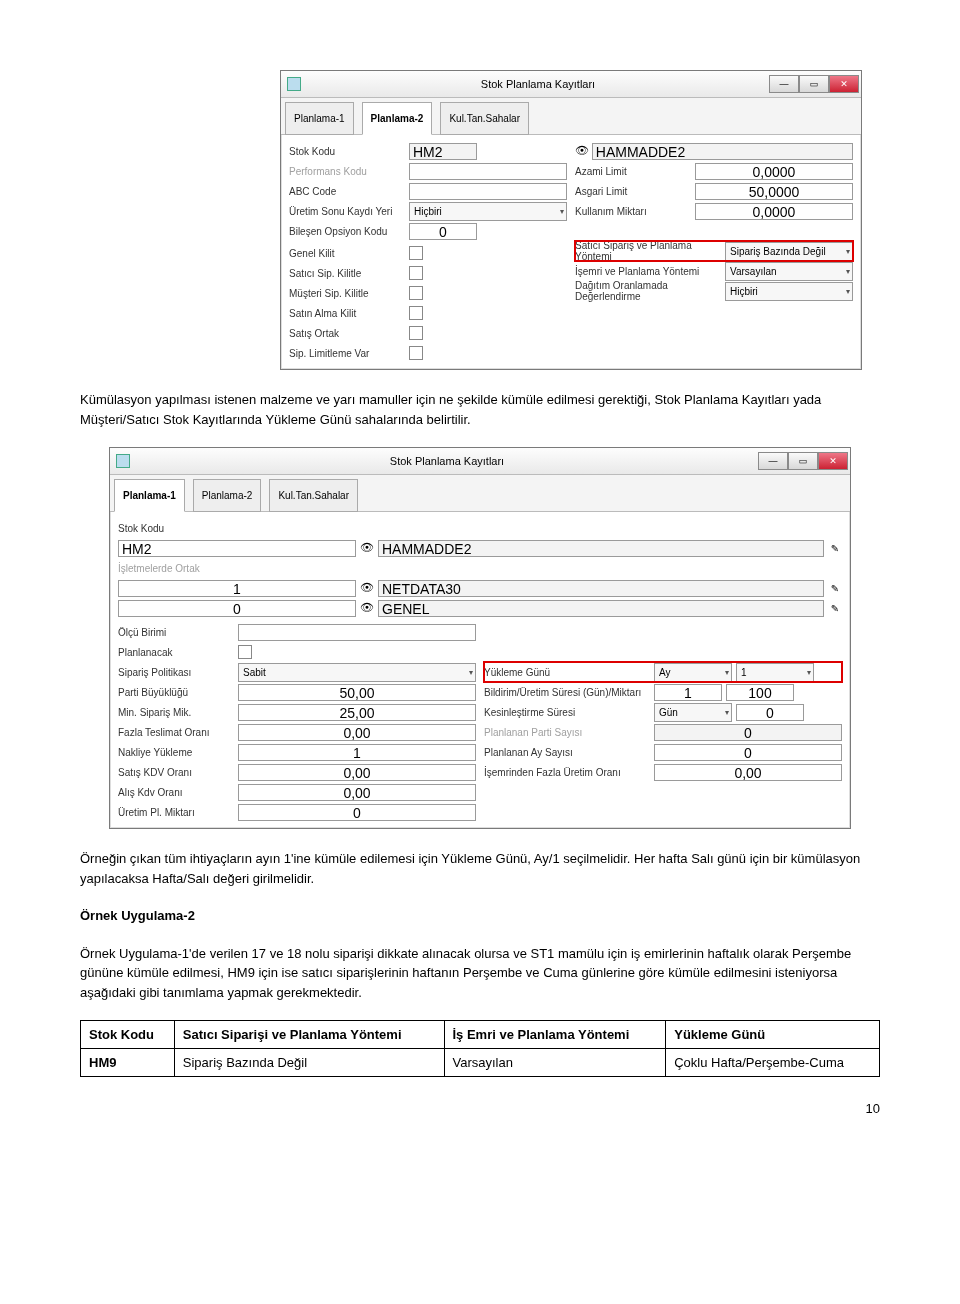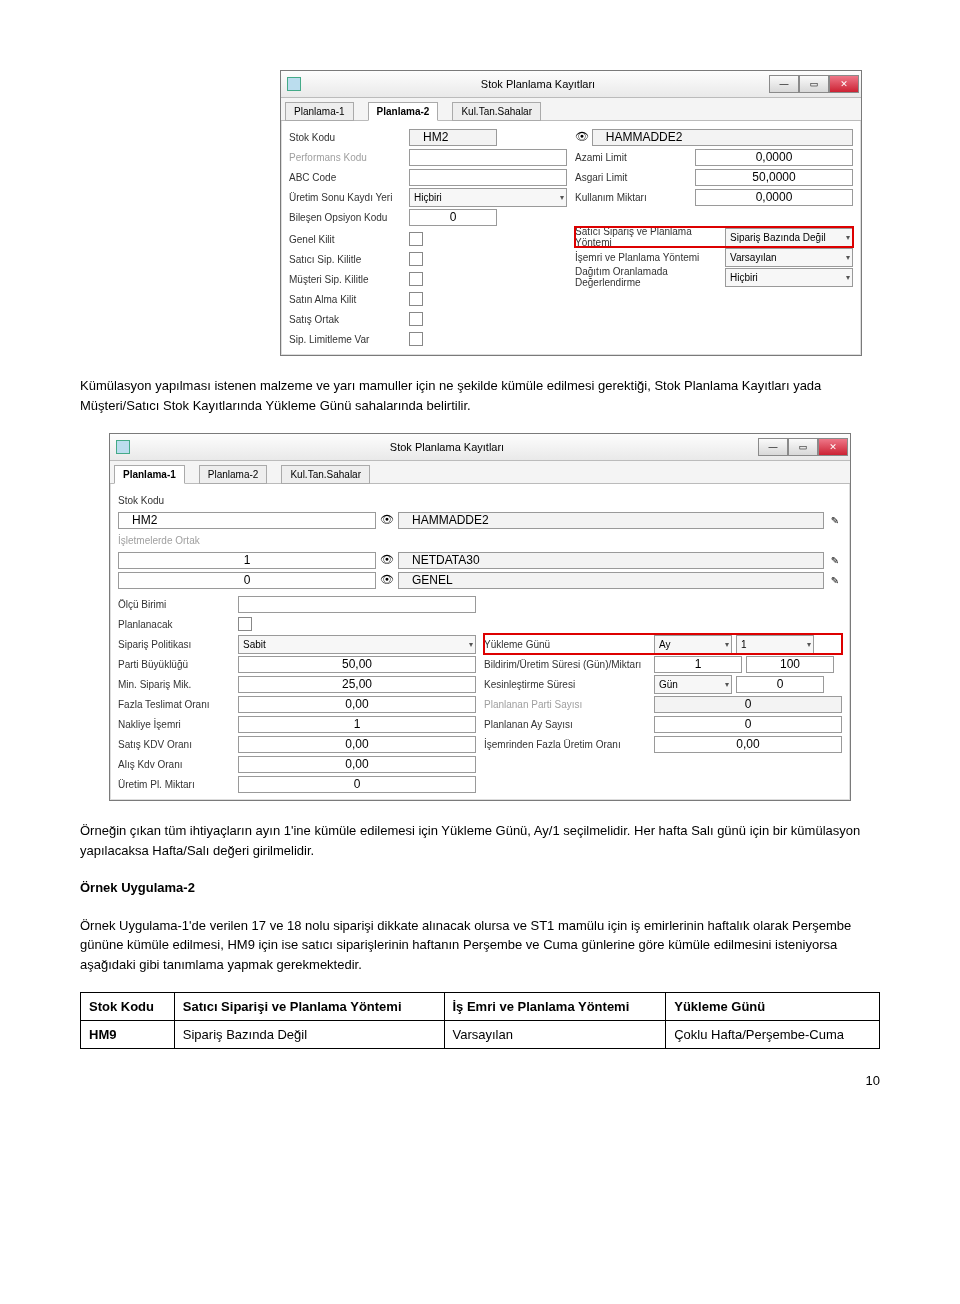--- a/index.html
+++ b/index.html
@@ -7,29 +7,29 @@
 .win{border:1px solid #7a7a7a;background:#fff;margin:0 auto 20px auto;box-shadow:0 0 0 1px #ddd inset}
 .win1{width:580px;margin-left:200px}
 .win2{width:740px}
 .titlebar{background:linear-gradient(#fdfdfd,#e9e9e9);height:26px;display:flex;align-items:center;font-size:11px;border-bottom:1px solid #bbb}
 .titlebar .ticon{width:12px;height:12px;border:1px solid #4a8;background:#bde;margin:0 6px}
 .titlebar .ttxt{flex:1;text-align:center}
 .winbtns{display:flex;gap:0;margin-right:2px}
 .winbtn{width:28px;height:16px;border:1px solid #8a8a8a;background:linear-gradient(#fafafa,#d8d8d8);display:flex;align-items:center;justify-content:center;font-size:9px}
 .winbtn.close{background:linear-gradient(#e78,#c23);color:#fff}
 .tabs{display:flex;padding:3px 4px 0 4px;background:#f4f4f4;border-bottom:1px solid #bbb;font-size:10px}
-.tab{padding:3px 8px;border:1px solid #aaa;background:#eee;margin-right:14px;position:relative;top:1px}
+.tab{padding:10px 8px;border:1px solid #aaa;background:#eee;margin-right:8px;position:relative;top:1px}
 .tab.active{background:#fff;border-bottom:1px solid #fff;font-weight:bold}
 .form{padding:6px 8px;font-size:10px;display:flex;gap:8px}
 .form.col1{display:block}
 .col{flex:1}
 .frow{display:flex;align-items:center;height:20px}
 .lbl{width:120px;color:#333}
 .lbl.dis{color:#a0a0a0}
-.inp{border:1px solid #9a9a9a;background:#fff;height:15px;font-size:12px;padding:0 13px;flex:1}
+.inp{border:1px solid #9a9a9a;background:#fff;height:15px;font-size:14px;padding:0 3px;flex:1}
 .inp.ro{background:#f3f3f3}
 .num{text-align:center;width:60px;flex:none}
 .sel{border:1px solid #9a9a9a;background:#f7f7f7;height:17px;font-size:10px;flex:1;display:flex;align-items:center;justify-content:space-between;padding:0 2px 0 4px}
 .sel .ar{font-size:8px;color:#555}
 .chk{width:12px;height:12px;border:1px solid #888;background:#fff}
 .highlight{outline:2px solid #d00;outline-offset:-1px}
 .icon-mini{width:14px;height:14px;display:inline-flex;align-items:center;justify-content:center;font-size:10px}
 .body-text{margin:18px 0;line-height:1.5}
 .bold{font-weight:bold}
 table.doc{border-collapse:collapse;width:100%;margin:10px 0}
@@ -216,21 +216,21 @@
             </div>
         <div class="frow">
               <div class="lbl">Min. Sipariş Mik.</div>
               <div class="inp num" style="flex:1">25,00</div>
             </div>
         <div class="frow">
               <div class="lbl">Fazla Teslimat Oranı</div>
               <div class="inp num" style="flex:1">0,00</div>
             </div>
         <div class="frow">
-              <div class="lbl">Nakliye İşemri</div>
+              <div class="lbl">Nakliye Yükleme</div>
               <div class="inp num" style="flex:1">1</div>
             </div>
         <div class="frow">
               <div class="lbl">Satış KDV Oranı</div>
               <div class="inp num" style="flex:1">0,00</div>
             </div>
         <div class="frow">
               <div class="lbl">Alış Kdv Oranı</div>
               <div class="inp num" style="flex:1">0,00</div>
             </div>

